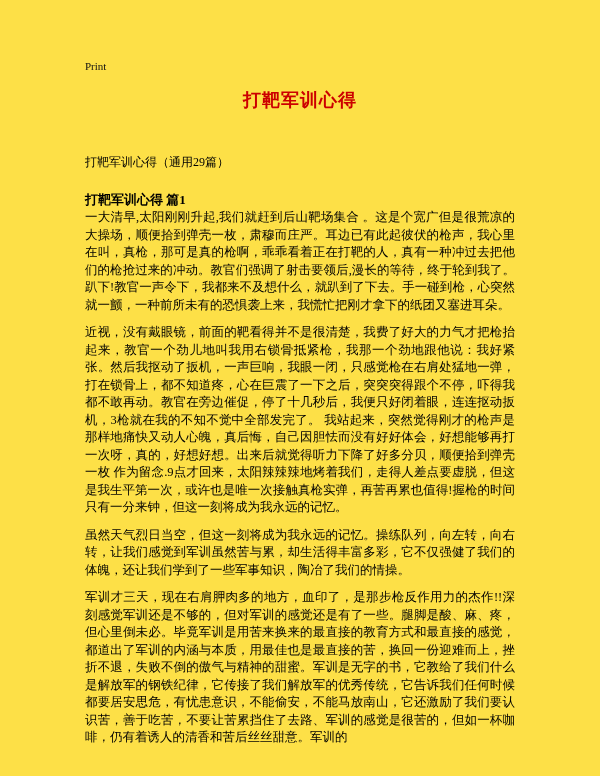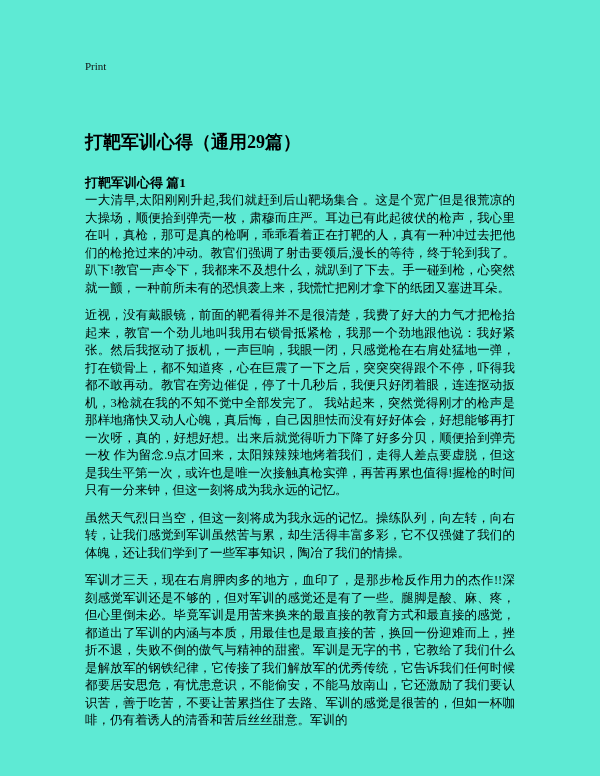--- a/index.html
+++ b/index.html
@@ -8,39 +8,39 @@
     width: 600px;
     height: 776px;
     overflow: hidden;
     font-family: "Liberation Serif", "DejaVu Serif", serif;
     color: #000000;
   }
   .page {
     width: 600px;
     height: 776px;
     padding: 56px 85px 0 85px;
-    background: #5eead4;
+    background: #fde047;
   }
   .print-label {
     font-size: 11px;
     color: #111111;
     margin-bottom: 16px;
     cursor: pointer;
     display: inline-block;
   }
   .doc-title {
     text-align: center;
     font-size: 18px;
     font-weight: bold;
     letter-spacing: 1px;
     margin-bottom: 22px;
   }
   .doc-subtitle {
-    font-size: 18px;
-    font-weight: bold;
+    font-size: 12px;
+    font-weight: normal;
     margin-bottom: 20px;
     margin-top: 42px;
   }
   .section-heading {
     font-size: 13px;
     font-weight: bold;
   }
   .body-text p {
     font-size: 12.5px;
     line-height: 17.5px;
@@ -49,20 +49,21 @@
     word-break: break-all;
   }
 </style>
 </head>
 <body style="background: rgb(255, 255, 255); color: rgb(0, 0, 0);">
 
 <div class="page">
 
   <div class="print-label">Print</div>
 
+  <h1 class="doc-title" style="color: rgb(204, 0, 0);">打靶军训心得</h1>
 
   <div class="doc-subtitle">打靶军训心得（通用29篇）</div>
 
   <div class="section-heading">打靶军训心得 篇1</div>
 
   <div class="body-text">
     <p>一大清早,太阳刚刚升起,我们就赶到后山靶场集合 。这是个宽广但是很荒凉的大操场，顺便拾到弹壳一枚，肃穆而庄严。耳边已有此起彼伏的枪声，我心里在叫，真枪，那可是真的枪啊，乖乖看着正在打靶的人，真有一种冲过去把他们的枪抢过来的冲动。教官们强调了射击要领后,漫长的等待，终于轮到我了。趴下!教官一声令下，我都来不及想什么，就趴到了下去。手一碰到枪，心突然就一颤，一种前所未有的恐惧袭上来，我慌忙把刚才拿下的纸团又塞进耳朵。</p>
     <p>近视，没有戴眼镜，前面的靶看得并不是很清楚，我费了好大的力气才把枪抬起来，教官一个劲儿地叫我用右锁骨抵紧枪，我那一个劲地跟他说：我好紧张。然后我抠动了扳机，一声巨响，我眼一闭，只感觉枪在右肩处猛地一弹，打在锁骨上，都不知道疼，心在巨震了一下之后，突突突得跟个不停，吓得我都不敢再动。教官在旁边催促，停了十几秒后，我便只好闭着眼，连连抠动扳机，3枪就在我的不知不觉中全部发完了。 我站起来，突然觉得刚才的枪声是那样地痛快又动人心魄，真后悔，自己因胆怯而没有好好体会，好想能够再打一次呀，真的，好想好想。出来后就觉得听力下降了好多分贝，顺便拾到弹壳一枚 作为留念.9点才回来，太阳辣辣辣地烤着我们，走得人差点要虚脱，但这是我生平第一次，或许也是唯一次接触真枪实弹，再苦再累也值得!握枪的时间只有一分来钟，但这一刻将成为我永远的记忆。</p>
     <p>虽然天气烈日当空，但这一刻将成为我永远的记忆。操练队列，向左转，向右转，让我们感觉到军训虽然苦与累，却生活得丰富多彩，它不仅强健了我们的体魄，还让我们学到了一些军事知识，陶冶了我们的情操。</p>
     <p>军训才三天，现在右肩胛肉多的地方，血印了，是那步枪反作用力的杰作!!深刻感觉军训还是不够的，但对军训的感觉还是有了一些。腿脚是酸、麻、疼，但心里倒未必。毕竟军训是用苦来换来的最直接的教育方式和最直接的感觉，都道出了军训的内涵与本质，用最佳也是最直接的苦，换回一份迎难而上，挫折不退，失败不倒的傲气与精神的甜蜜。军训是无字的书，它教给了我们什么是解放军的钢铁纪律，它传接了我们解放军的优秀传统，它告诉我们任何时候都要居安思危，有忧患意识，不能偷安，不能马放南山，它还激励了我们要认识苦，善于吃苦，不要让苦累挡住了去路、军训的感觉是很苦的，但如一杯咖啡，仍有着诱人的清香和苦后丝丝甜意。军训的</p>

